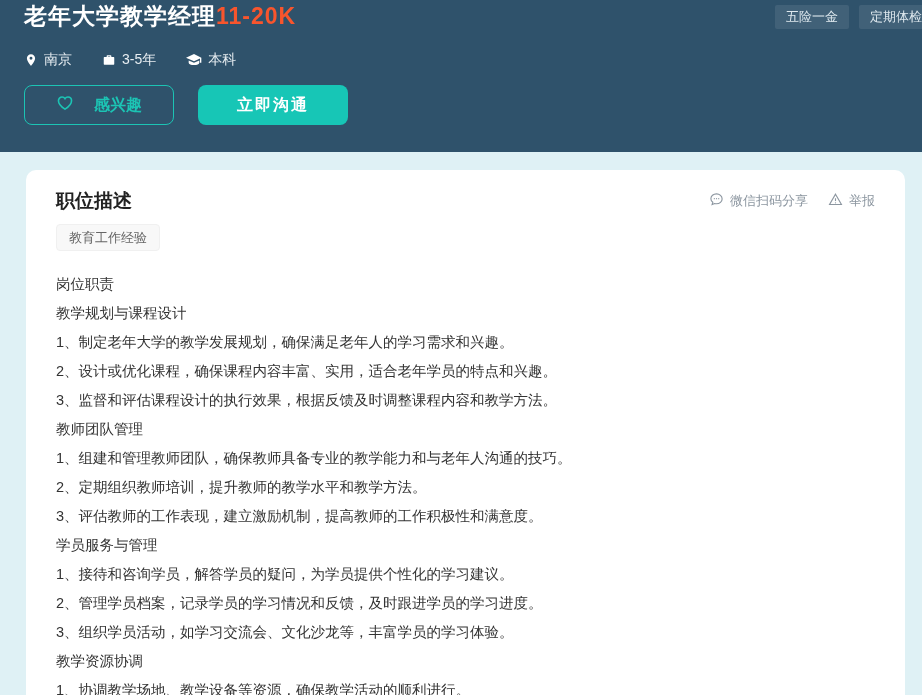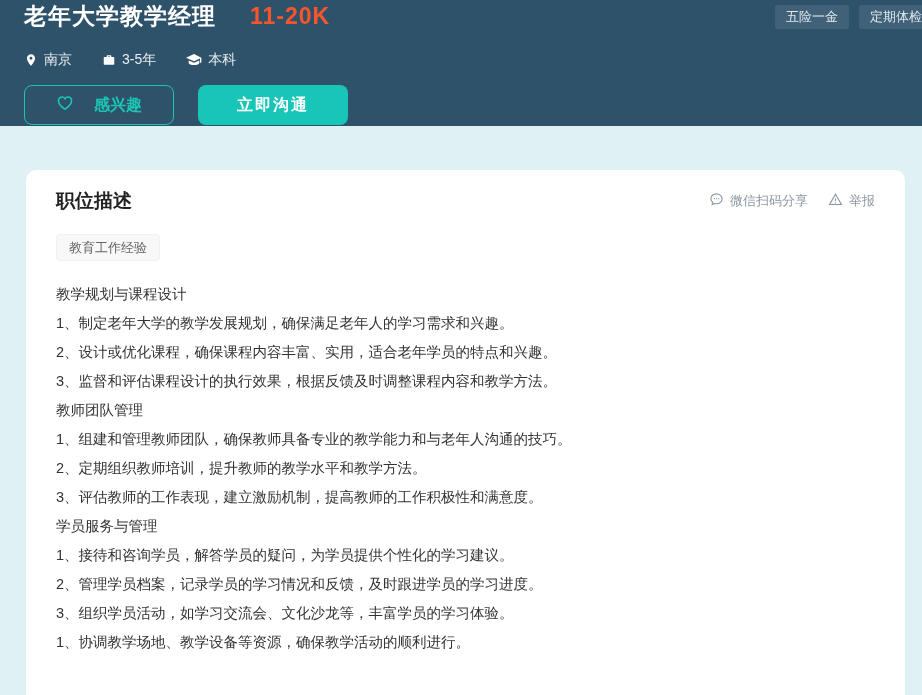--- a/index.html
+++ b/index.html
@@ -5,26 +5,26 @@
   * { margin:0; padding:0; box-sizing:border-box; }
   html,body { width:922px; height:695px; }
   body {
     font-family:"Liberation Sans","DejaVu Sans",sans-serif;
     overflow:hidden;
   }
   .page { position:relative; width:922px; height:695px; background:#DFF1F5; overflow:hidden; }
 
   
   .job-header {
-    position:relative; width:100%; height:126px;
+    position:relative; width:100%; height:152px;
     background:#2F526B; color:#fff; overflow:visible;
   }
   .title-row { display:flex; align-items:baseline; padding:1px 0 0 24px; }
   .job-title { font-size:23px; font-weight:700; color:#FFFFFF; letter-spacing:1px; line-height:30px; }
-  .job-salary { font-size:23px; font-weight:700; color:#F8552D; margin-left:34px; letter-spacing:1px; }
+  .job-salary { font-size:23px; font-weight:700; color:#F8552D; letter-spacing:1px; }
   .benefit-tags { position:absolute; top:5px; left:775px; display:flex; gap:10px; white-space:nowrap; }
   .benefit-chip {
     background:rgba(255,255,255,0.09); color:#DEE8EE;
     font-size:13px; padding:4px 11px; border-radius:2px; line-height:16px;
   }
   .meta-row { display:flex; align-items:center; gap:30px; padding:20px 4px 0 24px; }
   .meta-item { display:flex; align-items:center; gap:6px; font-size:14px; color:#E8EEF2; }
   .meta-item svg { display:block; }
   .btn-row { display:flex; gap:16px; padding:16px 0 0 24px; }
   .btn {
@@ -37,21 +37,21 @@
 
   
   .card {
     position:absolute; top:170px; left:26px; width:879px; height:560px;
     background:#FFFFFF; border-radius:10px; padding:18px 30px 0 30px;
   }
   .card-head { display:flex; align-items:center; }
   .card-title { font-size:19px; font-weight:700; color:#222222; }
   .card-actions { margin-left:auto; display:flex; align-items:center; gap:20px; }
   .card-action { display:flex; align-items:center; gap:6px; font-size:13px; color:#8C96A0; cursor:pointer; }
-  .keyword-row { margin-top:20px; display:flex; gap:10px; }
+  .keyword-row { margin-top:10px; display:flex; gap:10px; }
   .keyword-chip {
     background:#F8F8F8; border:1px solid #F0F0F0; color:#666666;
     font-size:13px; padding:5px 12px; border-radius:4px; line-height:15px;
   }
   .description { margin-top:19px; }
   .description p { font-size:14.5px; color:#333333; line-height:29px; }
 </style>
 </head>
 <body>
 
@@ -136,29 +136,31 @@
           <span>举报</span>
         </span>
       </span>
     </div>
 
     <div class="keyword-row">
       <span class="keyword-chip">教育工作经验</span>
     </div>
 
     <div class="description">
+      <p>岗位职责</p>
       <p>教学规划与课程设计</p>
       <p>1、制定老年大学的教学发展规划，确保满足老年人的学习需求和兴趣。</p>
       <p>2、设计或优化课程，确保课程内容丰富、实用，适合老年学员的特点和兴趣。</p>
       <p>3、监督和评估课程设计的执行效果，根据反馈及时调整课程内容和教学方法。</p>
       <p>教师团队管理</p>
       <p>1、组建和管理教师团队，确保教师具备专业的教学能力和与老年人沟通的技巧。</p>
       <p>2、定期组织教师培训，提升教师的教学水平和教学方法。</p>
       <p>3、评估教师的工作表现，建立激励机制，提高教师的工作积极性和满意度。</p>
       <p>学员服务与管理</p>
       <p>1、接待和咨询学员，解答学员的疑问，为学员提供个性化的学习建议。</p>
       <p>2、管理学员档案，记录学员的学习情况和反馈，及时跟进学员的学习进度。</p>
       <p>3、组织学员活动，如学习交流会、文化沙龙等，丰富学员的学习体验。</p>
+      <p>教学资源协调</p>
       <p>1、协调教学场地、教学设备等资源，确保教学活动的顺利进行。</p>
     </div>
   </div>
 
 </div>
 
 </body></html>

